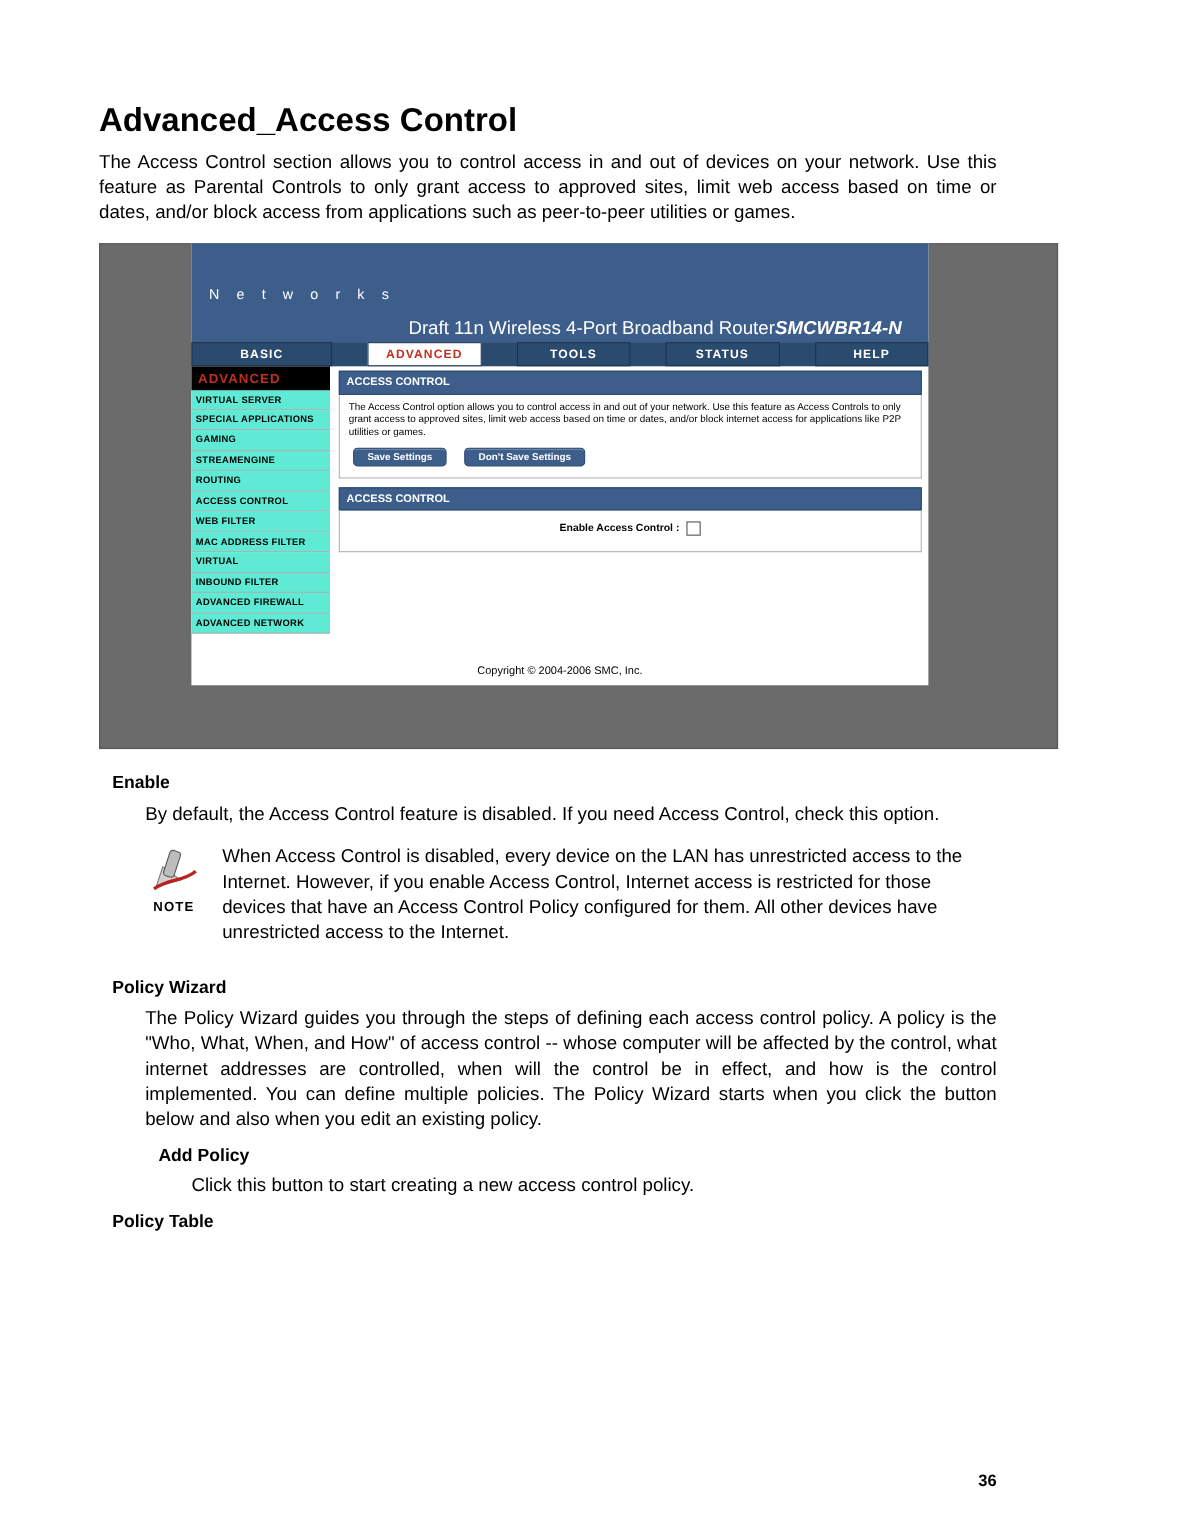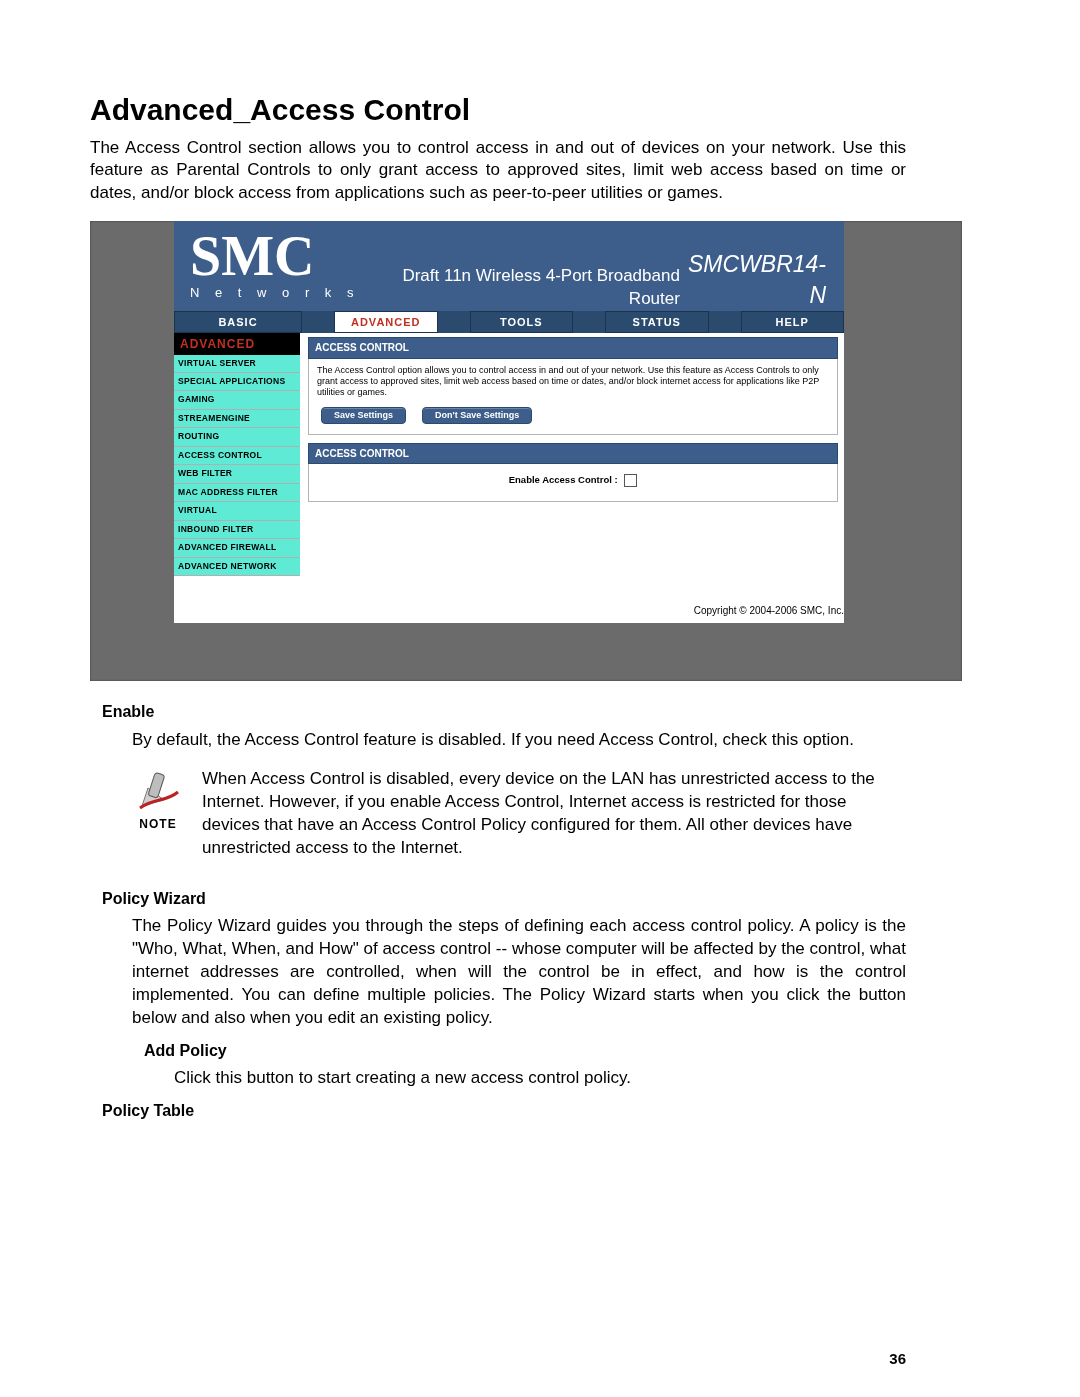--- a/index.html
+++ b/index.html
@@ -14,21 +14,21 @@
   .page {
     width: 996px;
     min-height: 1397px;
     box-sizing: border-box;
     position: relative;
     padding: 90px 90px 50px 90px;
   }
   .page-num {
     position: absolute;
     right: 90px;
-    bottom: 28px;
+    bottom: 40px;
     font-weight: bold;
     font-size: 15px;
   }
   h1.section-title {
     font-size: 30px;
     margin: 0 0 6px 0;
   }
   .intro {
     text-align: justify;
     margin-bottom: 14px;
@@ -78,21 +78,21 @@
     flex: 1;
     color: #fff;
     display: flex;
     flex-direction: row;
     justify-content: center;
     align-items: flex-end;
     padding-right: 18px;
     text-align: right;
   }
   .router-titles .line1 { font-size: 17px; }
-  .router-titles .line2 { font-size: 23px; font-weight: normal; font-style: italic; margin-top: 6px; }
+  .router-titles .line2 { font-size: 17px; font-weight: bold; font-style: italic; margin-top: 6px; }
   .top-tabs {
     background: #2a4a6e;
     display: flex;
     height: 22px;
     gap: 32px;
   }
   .top-tabs .tab {
     flex: 1;
     border: 1px solid #1c3350;
     color: #fff;
@@ -172,21 +172,21 @@
     display: inline-block;
     width: 11px; height: 11px;
     border: 1px solid #555;
     background: #fff;
     vertical-align: middle;
     margin-left: 4px;
   }
   .copyright {
     position: absolute;
     bottom: 6px; left: 0; right: 0;
-    text-align: right;
+    text-align: center;
     font-size: 10px;
     color: #000;
   }
   
   .sec { margin-top: 20px; }
   .term {
     font-weight: bold;
     font-size: 16px;
     margin: 10px 0 6px 12px;
   }
@@ -224,21 +224,20 @@
 
   <h1 class="section-title">Advanced_Access Control</h1>
   <div class="intro">The Access Control section allows you to control access in and out of devices on your network. Use this feature as Parental Controls to only grant access to approved sites, limit web access based on time or dates, and/or block access from applications such as peer-to-peer utilities or games.</div>
 
   <div class="spacer-before-router"></div>
 
   <div class="router-frame">
     <div class="router-body">
       <div class="router-header">
         <div class="smc-logo">
-          <div class="smc-big">SMC</div>
           <div class="smc-tag">N e t w o r k s</div>
         </div>
         <div class="router-titles">
           <div class="line1">Draft 11n Wireless 4-Port Broadband Router</div>
           <div class="line2">SMCWBR14-N</div>
         </div>
       </div>
       <div class="top-tabs">
         <div class="tab">BASIC</div>
         <div class="tab active">ADVANCED</div>

